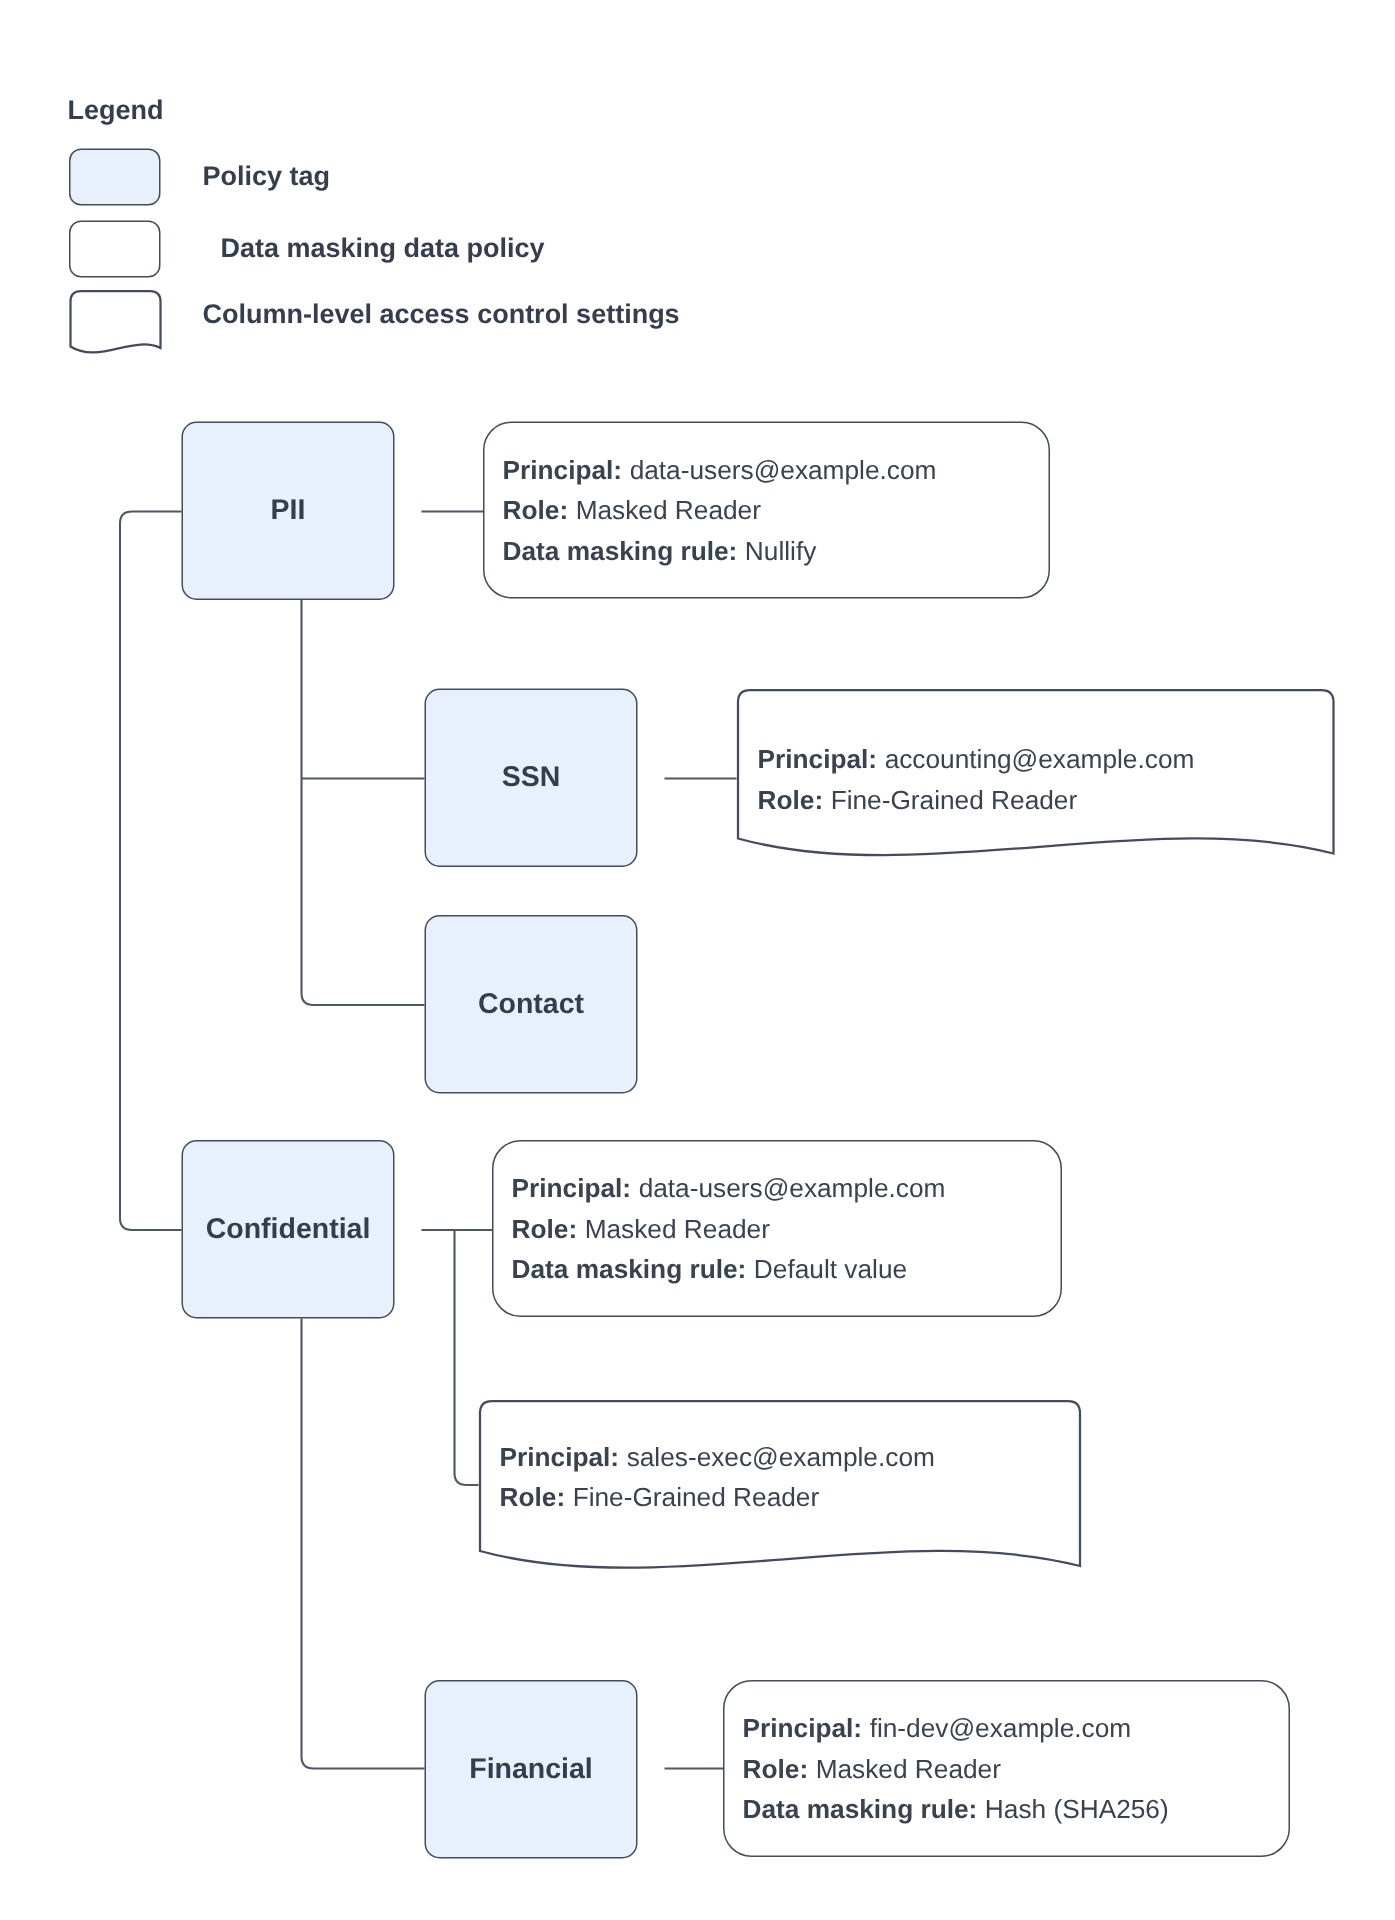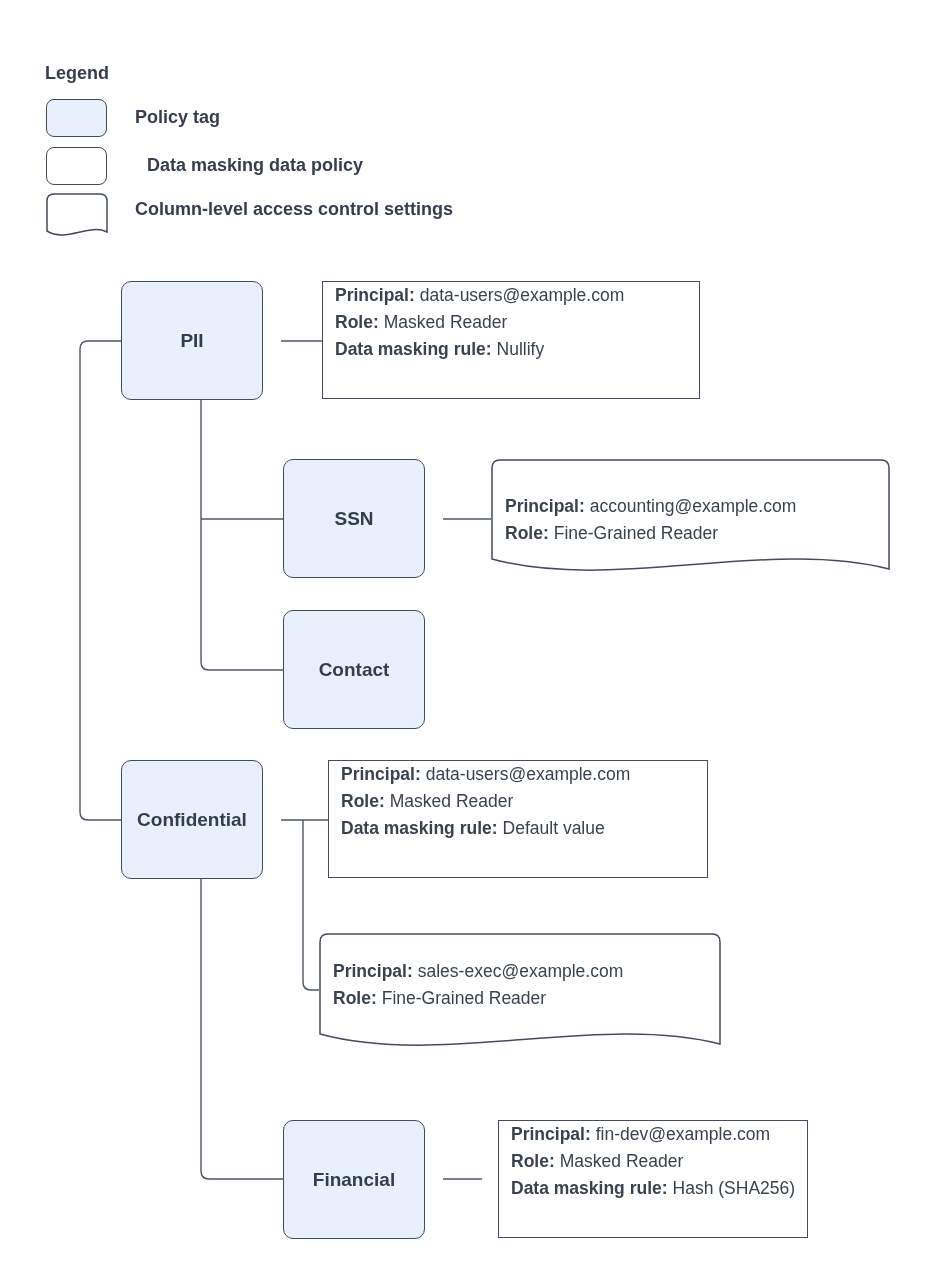--- a/index.html
+++ b/index.html
@@ -50,23 +50,24 @@
     font-size: 19px;
     font-weight: bold;
     color: #333d4d;
   }
   
   .policy {
     position: absolute;
     box-sizing: border-box;
     background: #ffffff;
     border: 1.5px solid #434c5c;
-    border-radius: 0;
+    border-radius: 19px;
     display: flex;
     flex-direction: column;
+    justify-content: center;
     padding-left: 12px;
     padding-right: 0;
   }
   .policy .row, .doc-text .row {
     font-size: 17.5px;
     line-height: 27px;
     color: #39434f;
     white-space: nowrap;
   }
   .lbl { font-weight: bold; margin-right: 5px; }
@@ -161,21 +162,21 @@
       <span class="lbl">Principal:</span><span>data-users@example.com</span>
     </div>
     <div class="row">
       <span class="lbl">Role:</span><span>Masked Reader</span>
     </div>
     <div class="row">
       <span class="lbl">Data masking rule:</span><span>Default value</span>
     </div>
   </div>
 
-  <div class="policy" style="left:498px; top:1120px; width:310px; height:118px;">
+  <div class="policy" style="left:482px; top:1120px; width:378px; height:118px;">
     <div class="row">
       <span class="lbl">Principal:</span><span>fin-dev@example.com</span>
     </div>
     <div class="row">
       <span class="lbl">Role:</span><span>Masked Reader</span>
     </div>
     <div class="row">
       <span class="lbl">Data masking rule:</span><span>Hash (SHA256)</span>
     </div>
   </div>

